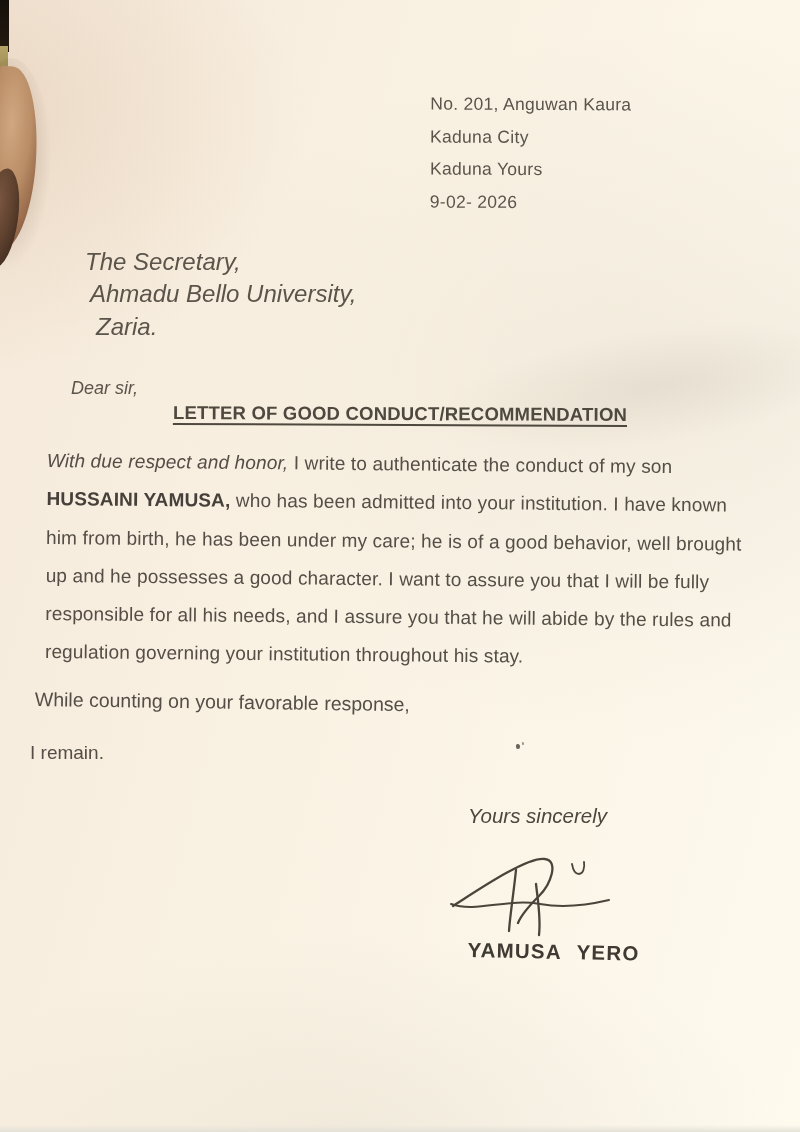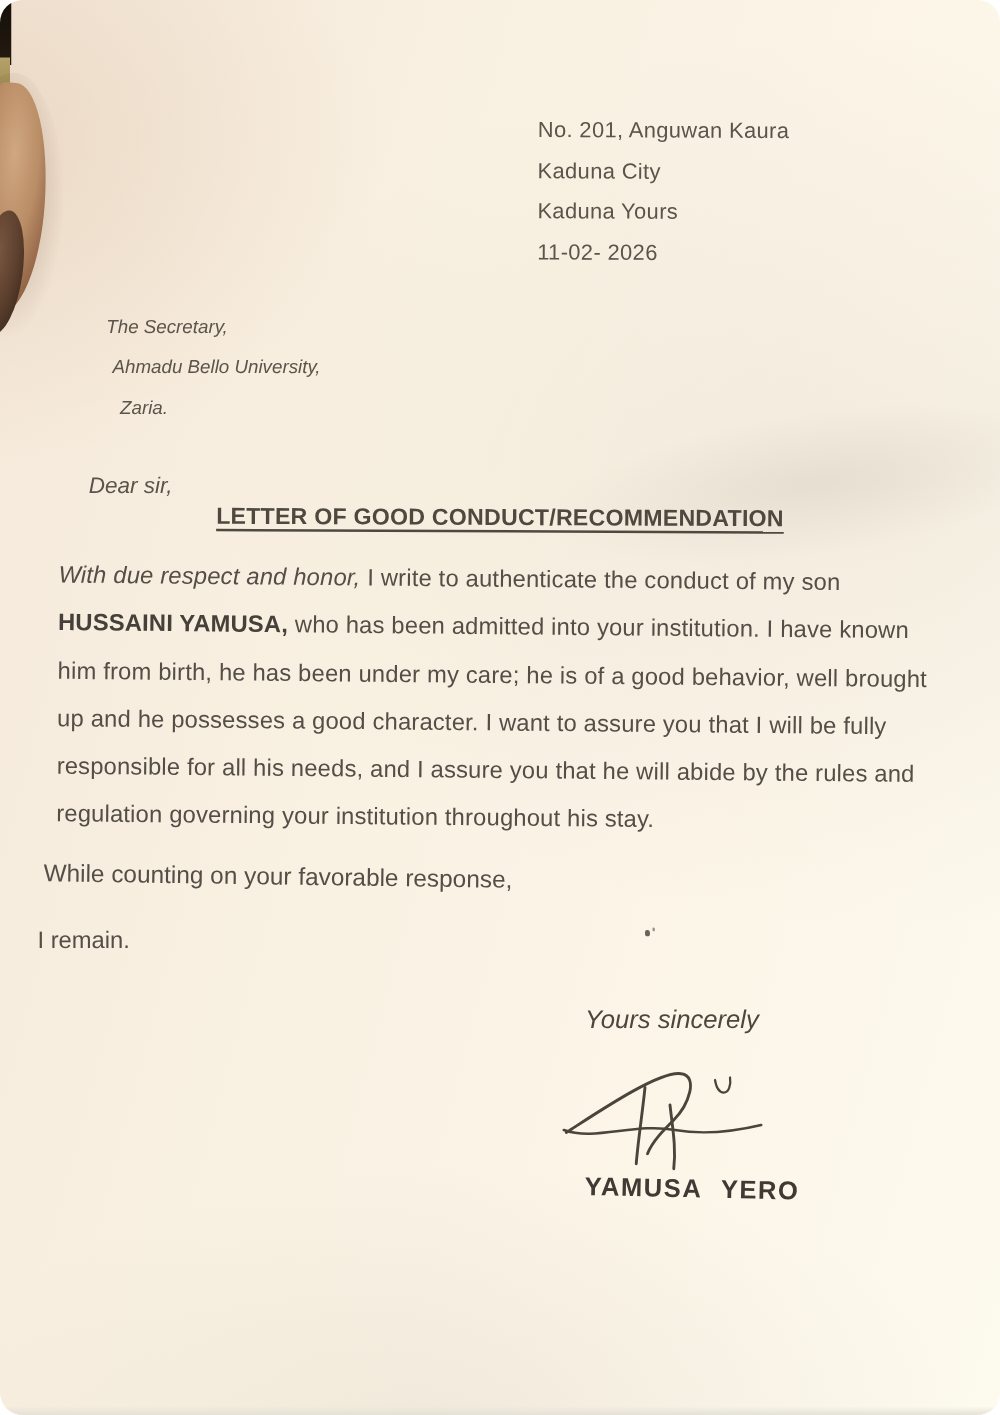--- a/index.html
+++ b/index.html
@@ -7,21 +7,20 @@
   body { font-family:"Liberation Sans", sans-serif; overflow:hidden; }
 
   .photo {
     position:relative; width:800px; height:1132px; overflow:hidden;
     background:
       radial-gradient(ellipse 520px 420px at -2% 10%, rgba(208,170,140,0.28), rgba(208,170,140,0) 62%),
       radial-gradient(ellipse 760px 520px at 88% 34%, rgba(120,100,80,0.07), rgba(120,100,80,0) 70%),
       radial-gradient(ellipse 600px 300px at 45% 101%, rgba(150,140,120,0.10), rgba(150,140,120,0) 70%),
       linear-gradient(105deg, #f5e9da 0%, #f9f1e2 40%, #fcf6e9 72%, #fdfaee 100%);
     color:#56504a;
-    border-radius:18px;
   }
 
   
   .edge-dark-top { position:absolute; left:0; top:0; width:9px; height:52px;
     background:linear-gradient(#15100a, #241a10); }
   .edge-tan { position:absolute; left:0; top:46px; width:8px; height:30px;
     background:linear-gradient(#b5a269, #9c8a50); }
   .finger-shadow { position:absolute; left:-30px; top:58px; width:82px; height:215px;
     border-radius:50%; background:radial-gradient(ellipse at 40% 45%, rgba(90,60,40,0.35), rgba(90,60,40,0) 70%); }
   .finger { position:absolute; left:-28px; top:66px; width:64px; height:186px;
@@ -36,21 +35,21 @@
     background:radial-gradient(ellipse at 55% 50%, rgba(115,100,82,0.10), rgba(115,100,82,0) 68%);
     transform:rotate(-8deg); }
   .bottom-edge { position:absolute; left:0; bottom:0; width:800px; height:7px;
     background:linear-gradient(rgba(205,202,192,0), #e4e1d7); }
   .ink-speck { position:absolute; left:516px; top:744px; width:4px; height:5px;
     background:#6b635a; border-radius:40% 60% 50% 50%; box-shadow:5px -3px 0 -1px #9a9186; }
 
   
   .sender { position:absolute; left:430px; top:88px; font-size:17.5px; line-height:32.5px;
     letter-spacing:0.3px; color:#5b544a; transform:rotate(0.25deg); }
-  .recipient { position:absolute; left:71px; top:246px; font-size:15px; line-height:32.3px;
+  .recipient { position:absolute; left:71px; top:246px; font-size:24px; line-height:32.3px;
     font-style:italic; color:#5b544a; }
   .recipient .rline:nth-child(1){ margin-left:14px; }
   .recipient .rline:nth-child(2){ margin-left:19px; }
   .recipient .rline:nth-child(3){ margin-left:25px; }
   .recipient .rline:nth-child(4){ margin-left:5px; }
   .salutation { position:absolute; left:71px; top:378px; font-size:18px; font-style:italic; color:#5b544a; }
   .title { position:absolute; left:150px; top:403px; width:500px; text-align:center;
     font-size:18.5px; font-weight:bold; color:#4e483f; letter-spacing:0.2px;
     text-decoration:underline; text-decoration-thickness:2px; text-underline-offset:4px;
     transform:rotate(0.25deg); white-space:nowrap; }
@@ -80,21 +79,21 @@
   <div class="finger"></div>
   <div class="finger-lower"></div>
   <div class="shadow-band"></div>
   <div class="bottom-edge"></div>
   <div class="ink-speck"></div>
 
   <div class="sender">
     <div class="sline">No. 201, Anguwan Kaura</div>
     <div class="sline">Kaduna City</div>
     <div class="sline">Kaduna Yours</div>
-    <div class="sline">11-02- 2026</div>
+    <div class="sline">9-02- 2026</div>
   </div>
 
   <div class="recipient">
     <div class="rline">The Secretary,</div>
     <div class="rline">Ahmadu Bello University,</div>
     <div class="rline">Zaria.</div>
   </div>
 
   <div class="salutation">Dear sir,</div>
 

